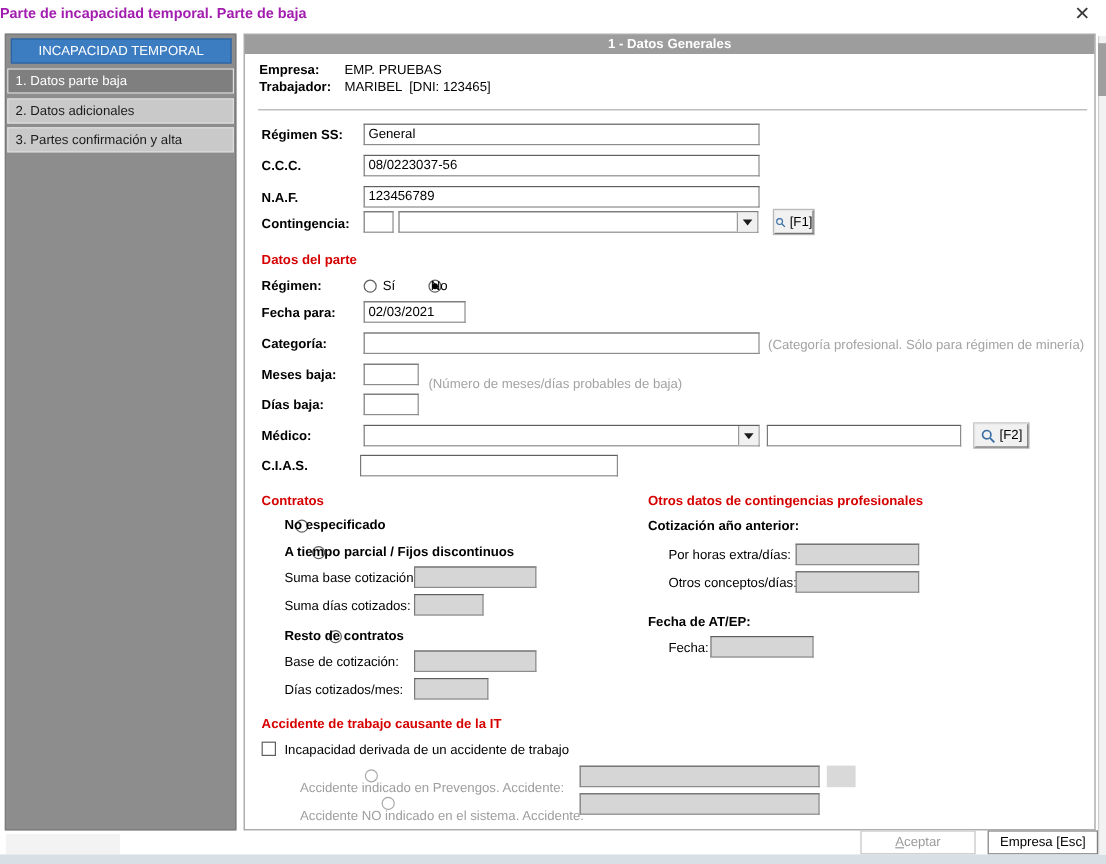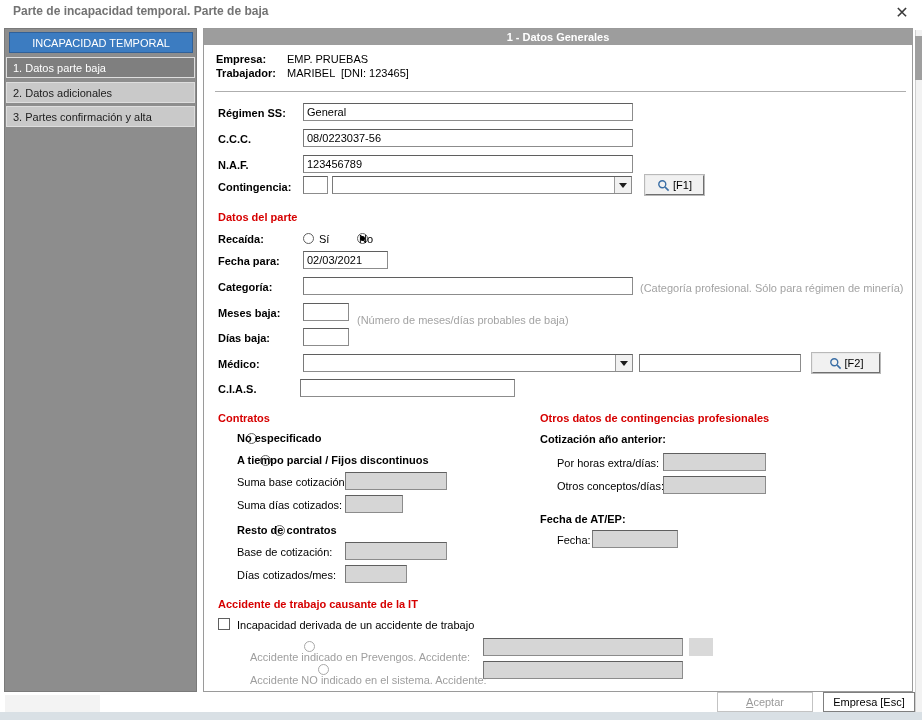--- a/index.html
+++ b/index.html
@@ -6,21 +6,21 @@
   html,body { background:#fff; }
   body { font-family:"Liberation Sans", sans-serif; }
   #app { position:relative; width:922px; height:720px; background:#ffffff; overflow:hidden;
          font-size:11px; color:#000; }
   .abs { position:absolute; }
   .t   { white-space:nowrap; line-height:14px; }
   .b   { font-weight:bold; }
   .pre { white-space:pre; }
 
   
-  .win-title { left:13px; top:4px; font-size:12px; font-weight:bold; color:#737373; }
+  .win-title { left:0; top:4px; font-size:12px; font-weight:bold; color:#a21caf; }
   .close-btn { left:890px; top:1px; width:24px; height:22px; display:flex; align-items:center;
                justify-content:center; font-size:16px; color:#3a3a3a; cursor:pointer; }
 
   
   .sidebar   { left:4px; top:28px; width:193px; height:664px; background:#8d8d8d;
                border:1px solid #7a7a7a; }
   .sb-header { left:9px; top:32px; width:184px; height:21px; background:#3c7cc1;
                border:1px solid #30619a; color:#fff; display:flex; align-items:center;
                justify-content:center; }
   .sb-item   { left:6px; width:189px; height:21px; border:1px solid #dedede;
@@ -118,32 +118,32 @@
   <input class="abs field" style="left: 303px; top: 155px; width: 330px;" value="123456789">
 
   <div class="abs t b" style="left:218px; top:180px;">Contingencia:</div>
   <input class="abs field" style="left: 303px; top: 176px; width: 25px;" value="">
   <div class="abs combo" style="left:332px; top:176px; width:300px;">
     <span class="combo-text t"></span>
     <span class="combo-arrow">
         <span class="tri"></span>
       </span>
   </div>
-  <div class="abs search-btn" style="left:645px; top:175px; width:59px;">
+  <div class="abs search-btn" style="left:645px; top:175px; width:33px;">
     <svg width="13" height="13" viewBox="0 0 16 16">
         <circle cx="6.5" cy="6.5" r="4.3" fill="none" stroke="#3a6ea5" stroke-width="1.7"></circle>
         <line x1="10" y1="10" x2="14.3" y2="14.3" stroke="#3a6ea5" stroke-width="2"></line>
       </svg>
     <span class="t">[F1]</span>
   </div>
 
   
   <div class="abs t red-h" style="left:218px; top:210px;">Datos del parte</div>
 
-  <div class="abs t b" style="left:218px; top:232px;">Recaída:</div>
+  <div class="abs t b" style="left:218px; top:232px;">Régimen:</div>
   <span class="abs radio" style="left:303px; top:233px;"></span>
   <div class="abs t" style="left:319px; top:232px;">Sí</div>
   <span class="abs radio checked" style="left:343px; top:233px;"></span>
   <div class="abs t" style="left:359px; top:232px;">No</div>
 
   <div class="abs t b" style="left:218px; top:254px;">Fecha para:</div>
   <input class="abs field" style="left: 303px; top: 251px; width: 85px;" value="02/03/2021">
 
   <div class="abs t b" style="left:218px; top:280px;">Categoría:</div>
   <input class="abs field" style="left: 303px; top: 277px; width: 330px;" value="">
@@ -157,21 +157,21 @@
   <input class="abs field" style="left: 303px; top: 328px; width: 46px;" value="">
 
   <div class="abs t b" style="left:218px; top:357px;">Médico:</div>
   <div class="abs combo" style="left:303px; top:354px; width:330px;">
     <span class="combo-text t"></span>
     <span class="combo-arrow">
         <span class="tri"></span>
       </span>
   </div>
   <input class="abs field" style="left: 639px; top: 354px; width: 162px;" value="">
-  <div class="abs search-btn" style="left:812px; top:353px; width:68px;">
+  <div class="abs search-btn" style="left:812px; top:353px; width:45px;">
     <svg width="13" height="13" viewBox="0 0 16 16">
         <circle cx="6.5" cy="6.5" r="4.3" fill="none" stroke="#3a6ea5" stroke-width="1.7"></circle>
         <line x1="10" y1="10" x2="14.3" y2="14.3" stroke="#3a6ea5" stroke-width="2"></line>
       </svg>
     <span class="t">[F2]</span>
   </div>
 
   <div class="abs t b" style="left:218px; top:382px;">C.I.A.S.</div>
   <input class="abs field" style="left: 300px; top: 379px; width: 215px;" value="">
 

